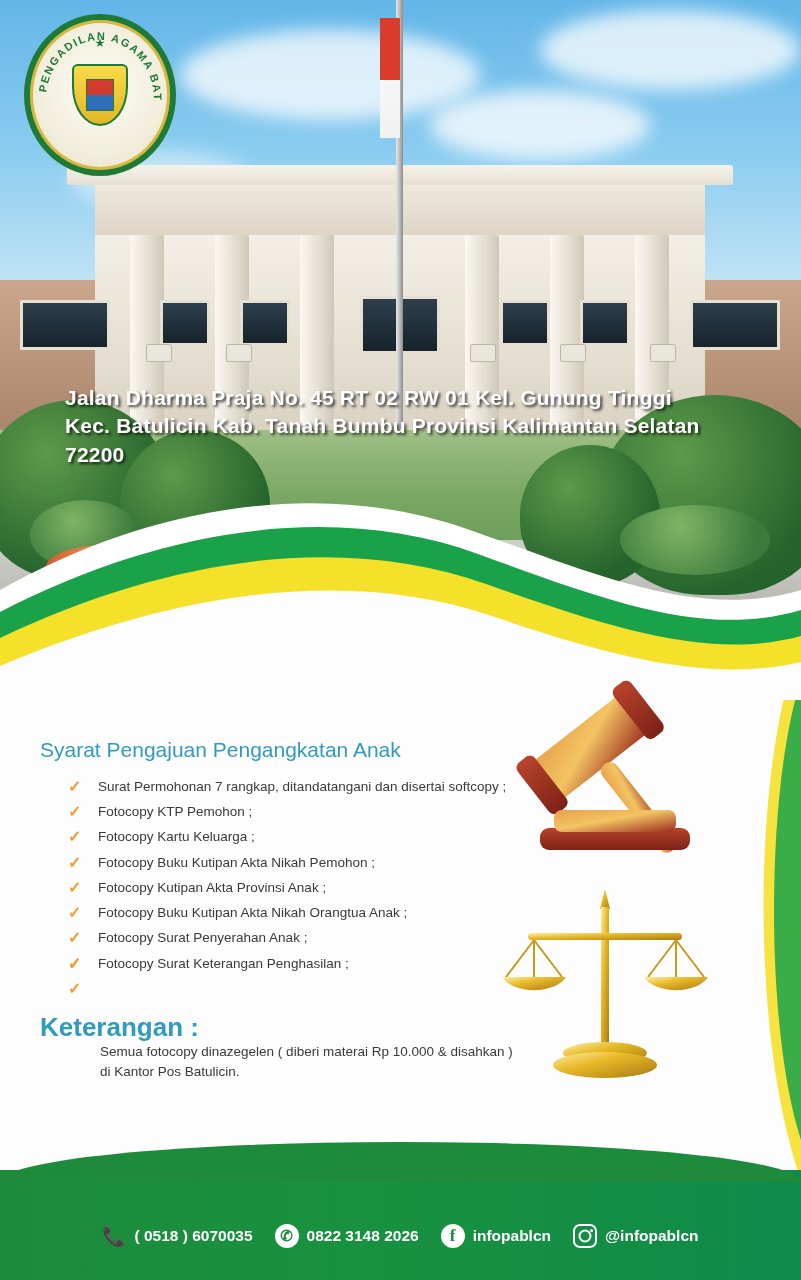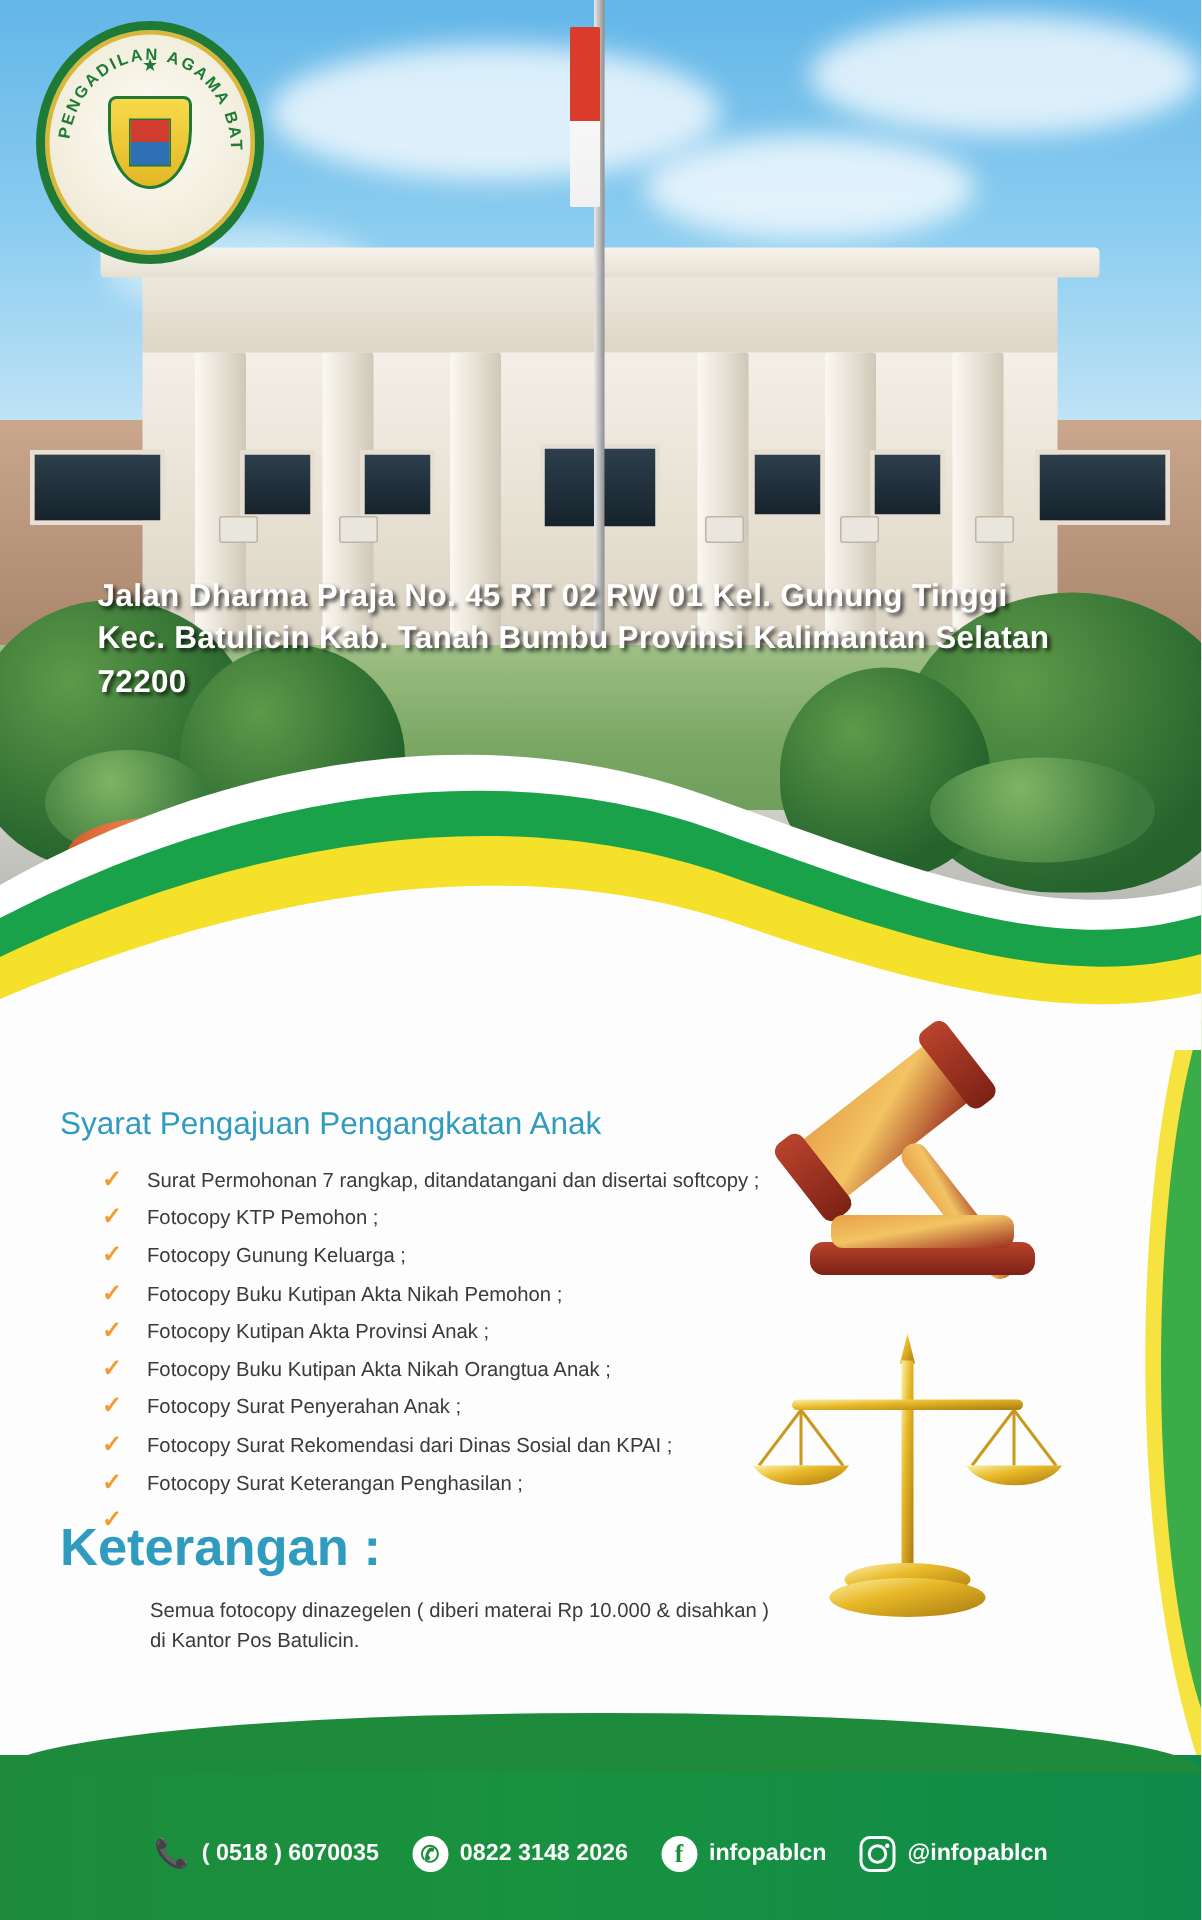--- a/index.html
+++ b/index.html
@@ -213,26 +213,26 @@
     left: 0; top: 1px;
     width: 16px; height: 16px;
     color: #f59a2e;
     font-size: 16px;
     font-weight: bold;
     line-height: 1;
   }
   .ket-title {
     position: absolute;
     left: 40px; top: 352px;
-    font-size: 35px;
+    font-size: 26px;
     color: #2e9bbf;
   }
   .ket-body {
     position: absolute;
-    left: 100px; top: 404px;
+    left: 100px; top: 382px;
     width: 420px;
     font-size: 13.5px;
     color: #3a3a3a;
     line-height: 1.45;
   }
 
   
   .gavel { position: absolute; left: 480px; top: 10px; width: 240px; height: 230px; }
   .scales { position: absolute; left: 500px; top: 225px; width: 210px; height: 215px; }
 
@@ -398,26 +398,26 @@
     <path d="M60,40 C24,150 24,390 60,500 L60,40 Z" fill="#19a24a" opacity="0.85"></path>
   </svg>
 
   <div class="content">
 
     <h2 class="sec-title">Syarat Pengajuan Pengangkatan Anak</h2>
 
     <ul class="req-list">
       <li><span class="check">✓</span><span>Surat Permohonan 7 rangkap, ditandatangani dan disertai softcopy ;</span></li>
       <li><span class="check">✓</span><span>Fotocopy KTP Pemohon ;</span></li>
-      <li><span class="check">✓</span><span>Fotocopy Gunung Keluarga ;</span></li>
+      <li><span class="check">✓</span><span>Fotocopy Kartu Keluarga ;</span></li>
       <li><span class="check">✓</span><span>Fotocopy Buku Kutipan Akta Nikah Pemohon ;</span></li>
       <li><span class="check">✓</span><span>Fotocopy Kutipan Akta Provinsi Anak ;</span></li>
       <li><span class="check">✓</span><span>Fotocopy Buku Kutipan Akta Nikah Orangtua Anak ;</span></li>
       <li><span class="check">✓</span><span>Fotocopy Surat Penyerahan Anak ;</span></li>
-      <li><span class="check">✓</span><span>Fotocopy Surat Rekomendasi dari Dinas Sosial dan KPAI ;</span></li>
+      <li><span class="check">✓</span></li>
       <li><span class="check">✓</span><span>Fotocopy Surat Keterangan Penghasilan ;</span></li>
       <li><span class="check">✓</span></li>
     </ul>
 
     <h2 class="ket-title">Keterangan :</h2>
     <p class="ket-body">Semua fotocopy dinazegelen ( diberi materai Rp 10.000 &amp; disahkan ) di Kantor Pos Batulicin.</p>
 
     <svg class="gavel" viewBox="0 0 240 230">
       <defs>
         <linearGradient id="gwood" x1="0" y1="0" x2="1" y2="1">

